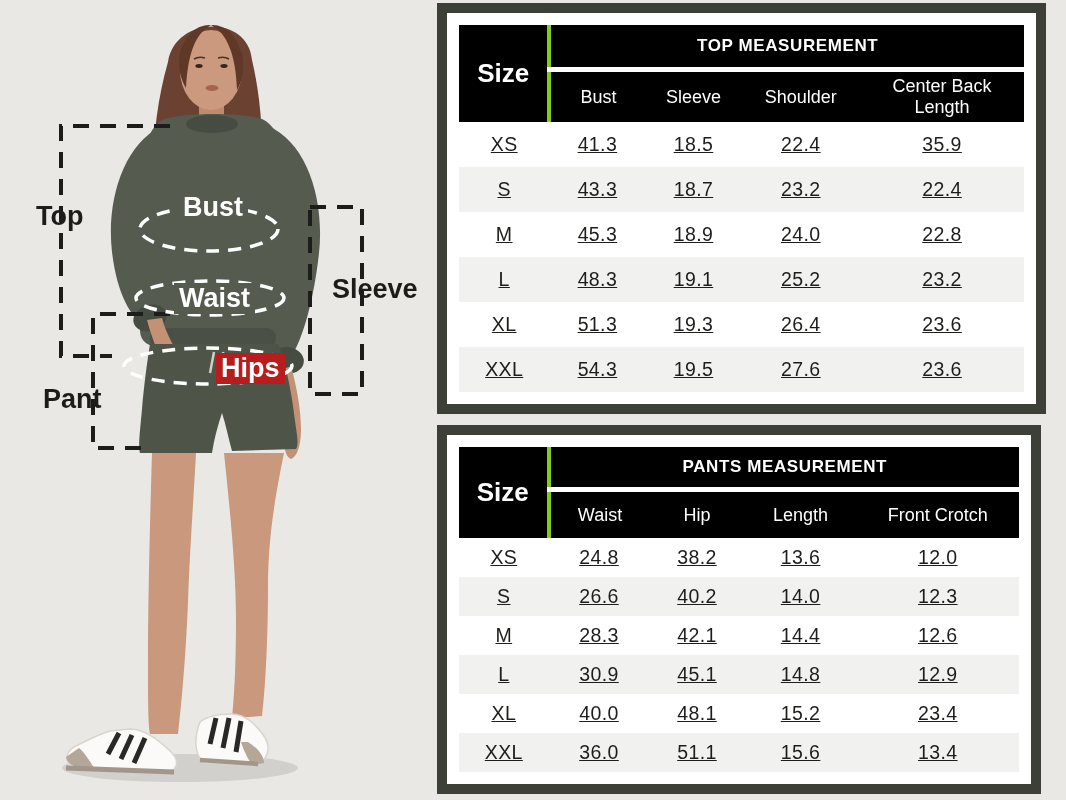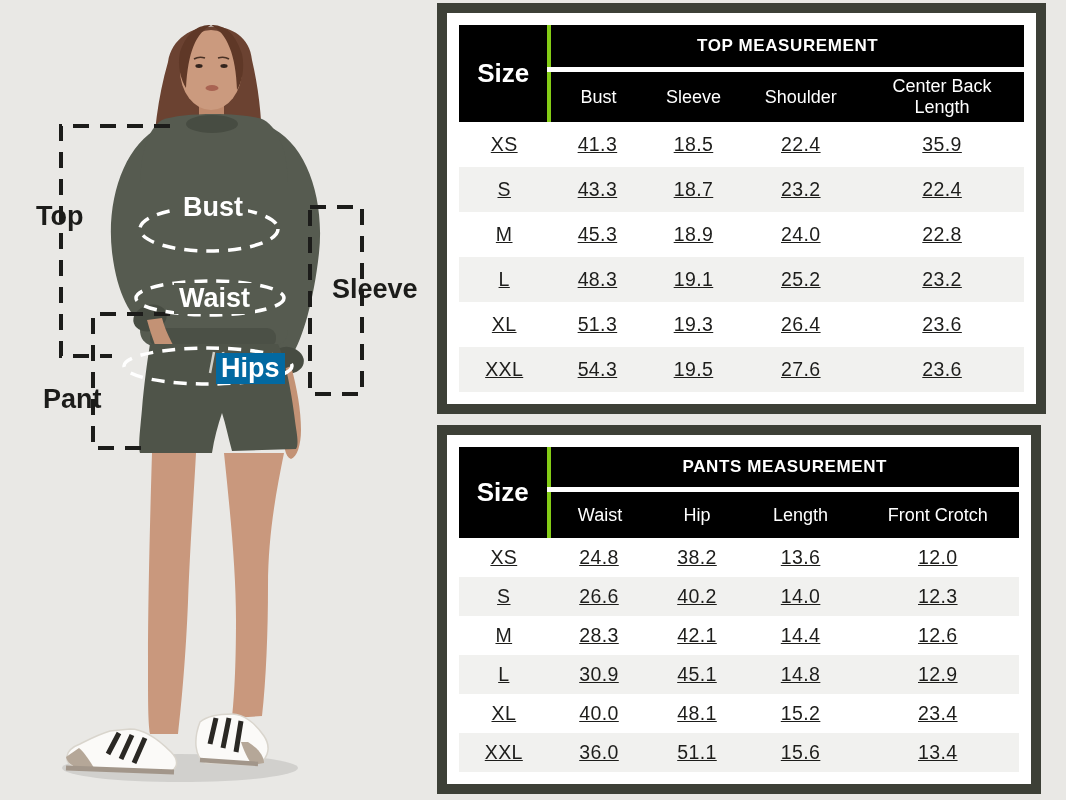--- a/index.html
+++ b/index.html
@@ -8,21 +8,21 @@
     background:#e9e8e5;
     font-family:"Liberation Sans", sans-serif;
   }
   
   .figure{position:absolute; left:0; top:0; width:437px; height:800px;}
   .figure svg{position:absolute; left:0; top:0;}
   .anno-label{position:absolute; font-weight:600; line-height:1; white-space:nowrap;}
   .lbl-dark{font-size:27px; color:#1c1c1a;}
   .lbl-light{font-size:27px; color:#ffffff; padding:2px 5px;}
   .bg-top{background:#565b50;}
-  .bg-shorts{background:#0369a1;}
+  .bg-shorts{background:#b91c1c;}
 
   
   .table-frame{
     position:absolute; box-sizing:border-box; background:#ffffff;
     border:10px solid #3d4037; padding:12px;
   }
   #top-table{left:437px; top:3px;  width:609px; height:411px;}
   #pants-table{left:437px; top:425px; width:604px; height:369px;}
 
   table.size-table{

